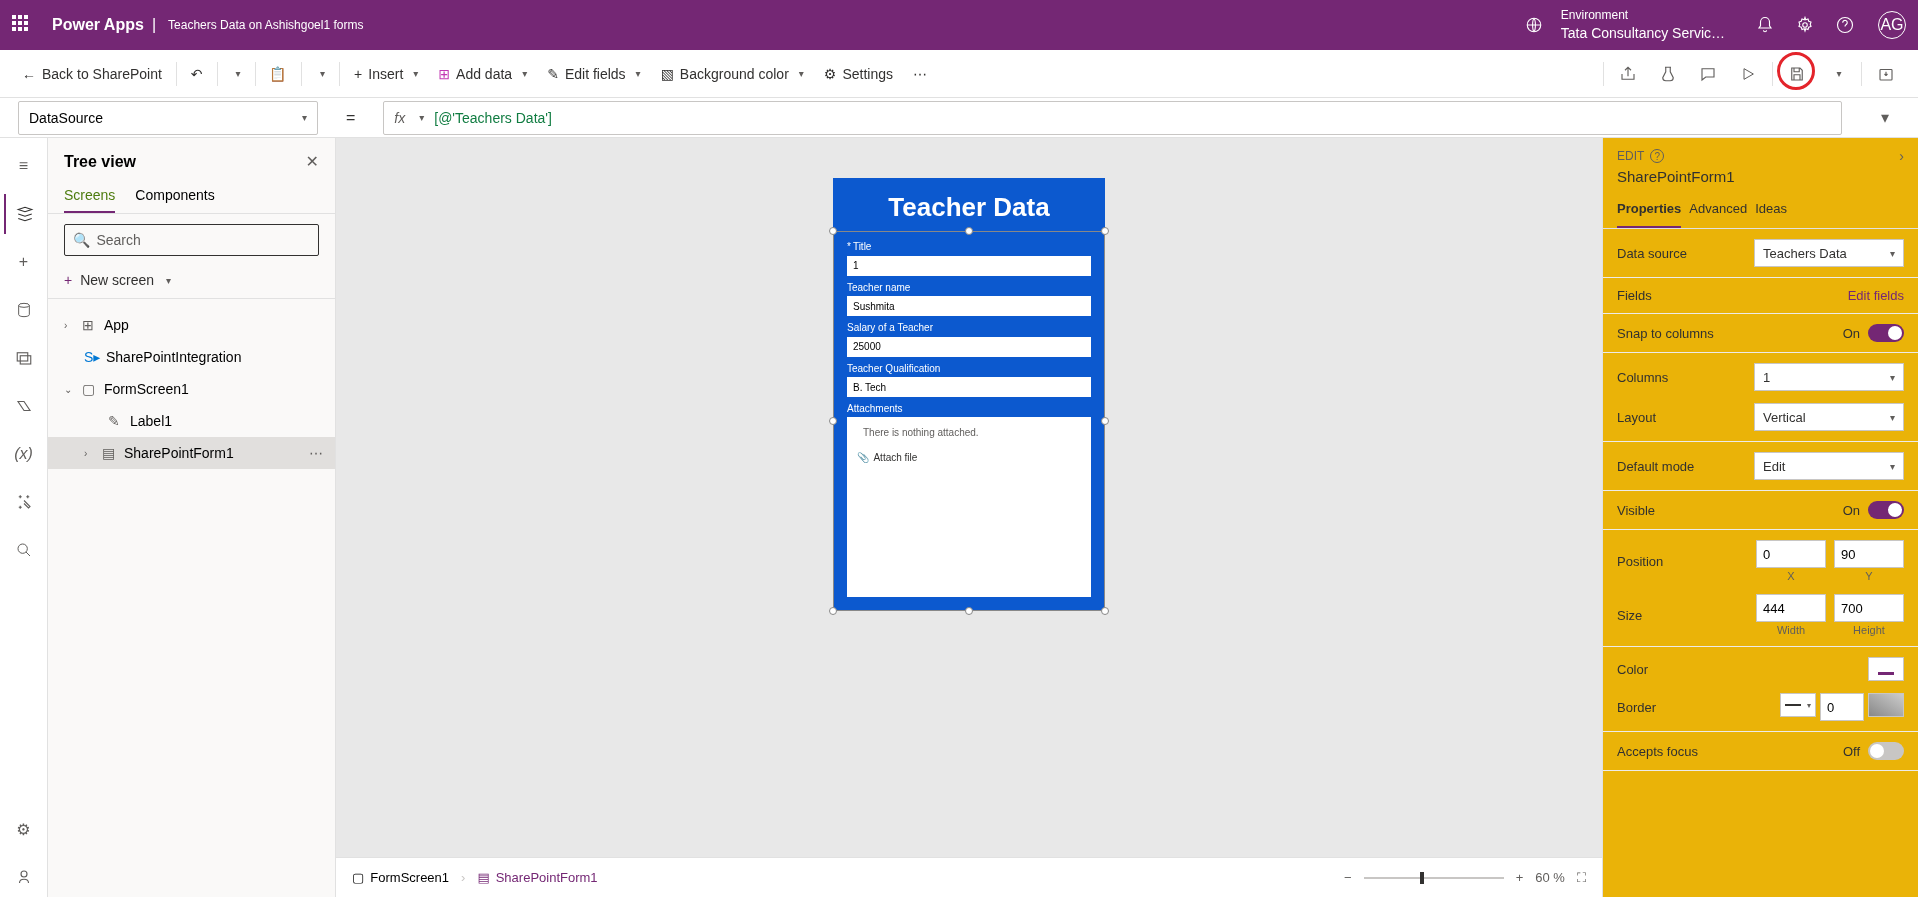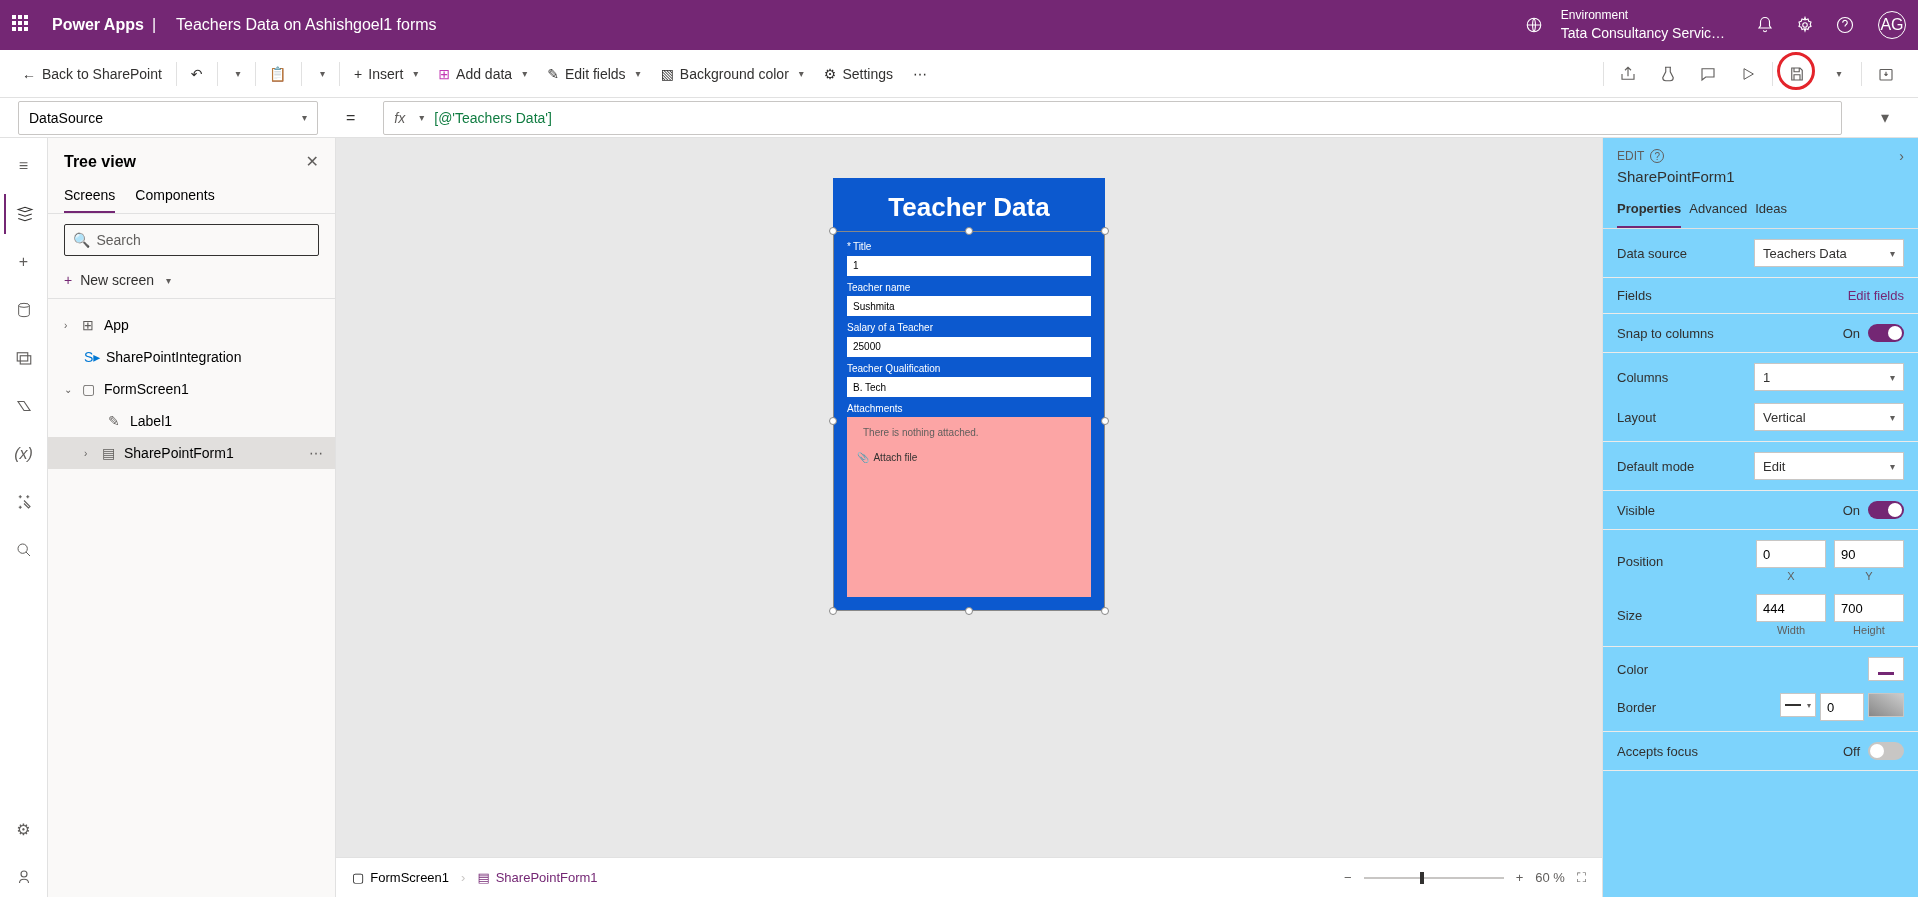--- a/index.html
+++ b/index.html
@@ -3,21 +3,21 @@
 <meta charset="utf-8">
 <style>
 * { box-sizing: border-box; margin: 0; padding: 0; font-family: "Segoe UI", Arial, sans-serif; }
 body { width: 1918px; height: 897px; overflow: hidden; background: #fff; }
 
 
 .header { height: 50px; background: #742774; color: #fff; display: flex; align-items: center; padding: 0 12px; }
 .waffle { width: 20px; height: 20px; display: grid; grid-template-columns: repeat(3,4px); grid-template-rows: repeat(3,4px); gap: 2px; margin-right: 20px; }
 .waffle span { background: #fff; }
 .app-title { font-size: 16px; font-weight: 600; }
-.app-subtitle { font-size: 16px; margin-left: 12px; }
+.app-subtitle { font-size: 12px; margin-left: 4px; }
 .header-spacer { flex: 1; }
 .env-block { margin-right: 20px; font-size: 12px; line-height: 1.3; display: flex; align-items: center; gap: 18px; }
 .env-icon { width: 18px; height: 18px; }
 .header-icon { width: 40px; height: 40px; display: flex; align-items: center; justify-content: center; color: #fff; font-size: 16px; }
 .avatar { width: 28px; height: 28px; border-radius: 50%; border: 1px solid #fff; display: flex; align-items: center; justify-content: center; font-size: 16px; margin-left: 13px; }
 
 
 .toolbar { height: 48px; border-bottom: 1px solid #e1e1e1; display: flex; align-items: center; padding: 0 12px; color: #323130; font-size: 14px; }
 .tb-btn { display: flex; align-items: center; gap: 6px; padding: 0 10px; height: 32px; cursor: pointer; }
 .tb-sep { width: 1px; height: 24px; background: #e1e1e1; margin: 0 4px; }
@@ -41,21 +41,21 @@
 .rail-icon { width: 40px; height: 40px; display: flex; align-items: center; justify-content: center; color: #605e5c; cursor: pointer; font-size: 16px; }
 .rail-icon.active { border-left: 2px solid #742774; }
 .rail-spacer { flex: 1; }
 
 
 .tree { width: 288px; background: #faf9f8; border-right: 1px solid #e1e1e1; display: flex; flex-direction: column; }
 .tree-header { display: flex; align-items: center; justify-content: space-between; padding: 14px 16px 8px; }
 .tree-title { font-size: 16px; font-weight: 600; }
 .tree-tabs { display: flex; gap: 20px; padding: 0 16px; border-bottom: 1px solid #e1e1e1; }
 .tree-tab { padding: 8px 0; font-size: 14px; cursor: pointer; }
-.tree-tab.active { border-bottom: 2px solid #742774; color: #000000; }
+.tree-tab.active { border-bottom: 2px solid #742774; color: #4d7c0f; }
 .tree-search { margin: 10px 16px; height: 32px; border: 1px solid #323130; border-radius: 2px; display: flex; align-items: center; padding: 0 8px; gap: 6px; color: #605e5c; font-size: 14px; }
 .new-screen { display: flex; align-items: center; gap: 8px; padding: 6px 16px; font-size: 14px; color: #323130; cursor: pointer; }
 .tree-list { flex: 1; overflow: auto; padding-top: 6px; font-size: 14px; }
 .tree-item { display: flex; align-items: center; height: 32px; padding-left: 16px; gap: 6px; cursor: pointer; }
 .tree-item.indent1 { padding-left: 36px; }
 .tree-item.indent2 { padding-left: 60px; }
 .tree-item.selected { background: #e1dfdd; }
 .tree-caret { width: 12px; font-size: 10px; color: #605e5c; }
 .tree-icon { width: 16px; color: #605e5c; }
 .tree-more { margin-left: auto; margin-right: 12px; color: #605e5c; }
@@ -65,33 +65,33 @@
 .canvas-inner { flex: 1; display: flex; align-items: flex-start; justify-content: center; padding-top: 40px; position: relative; }
 .phone { width: 272px; background: #0c59cf; position: relative; }
 .phone-title { color: #fff; text-align: center; font-size: 26px; font-weight: 700; padding: 14px 0 8px; }
 .form-selected { position: relative; padding: 4px 14px 14px; }
 .sel-border { position: absolute; inset: 0; border: 1px solid #888; pointer-events: none; }
 .sel-handle { position: absolute; width: 8px; height: 8px; background: #fff; border: 1px solid #888; border-radius: 50%; }
 .form-card { margin-top: 6px; }
 .field-label { color: #fff; font-size: 10px; margin-bottom: 3px; display: flex; align-items: center; gap: 2px; }
 .req { color: #fff; font-size: 10px; }
 .field-input { background: #fff; height: 20px; width: 100%; border: none; padding: 0 6px; font-size: 10px; }
-.attach-box { background: #fca5a5; height: 180px; padding: 10px; font-size: 10px; color: #605e5c; }
+.attach-box { background: #ffffff; height: 180px; padding: 10px; font-size: 10px; color: #605e5c; }
 .attach-nothing { font-size: 10px; margin-bottom: 14px; padding-left: 6px; }
 .attach-file { display: flex; align-items: center; gap: 4px; color: #323130; font-size: 10px; }
 
 .breadcrumb-bar { height: 40px; border-top: 1px solid #e1e1e1; background: #fff; display: flex; align-items: center; padding: 0 16px; font-size: 13px; gap: 12px; }
 .bc-item { display: flex; align-items: center; gap: 6px; }
 .bc-item.active { color: #742774; }
 .zoom-controls { margin-left: auto; display: flex; align-items: center; gap: 12px; color: #605e5c; }
 .zoom-slider { width: 140px; height: 2px; background: #c8c6c4; position: relative; }
 .zoom-thumb { position: absolute; left: 40%; top: -5px; width: 4px; height: 12px; background: #323130; }
 
 
-.props { width: 316px; border-left: 1px solid #e1e1e1; background: #7dd3fc; display: flex; flex-direction: column; font-size: 13px; color: #323130; overflow-y: auto; }
+.props { width: 316px; border-left: 1px solid #e1e1e1; background: #eab308; display: flex; flex-direction: column; font-size: 13px; color: #323130; overflow-y: auto; }
 .props-edit { display: flex; align-items: center; padding: 10px 14px 4px; gap: 6px; color: #605e5c; font-size: 12px; }
 .props-edit .expand { margin-left: auto; font-size: 14px; }
 .props-name { padding: 0 14px 10px; font-size: 15px; }
 .props-tabs { display: flex; gap: 8px; padding: 0 14px; border-bottom: 1px solid #e1e1e1; }
 .props-tab { padding: 6px 0 10px; cursor: pointer; }
 .props-tab.active { border-bottom: 2px solid #742774; font-weight: 600; }
 .prop-row { display: flex; align-items: center; justify-content: space-between; padding: 10px 14px; border-bottom: 1px solid #edebe9; }
 .prop-row.noborder { border-bottom: none; padding-bottom: 2px; }
 .prop-label {}
 .prop-link { color: #742774; cursor: pointer; }

